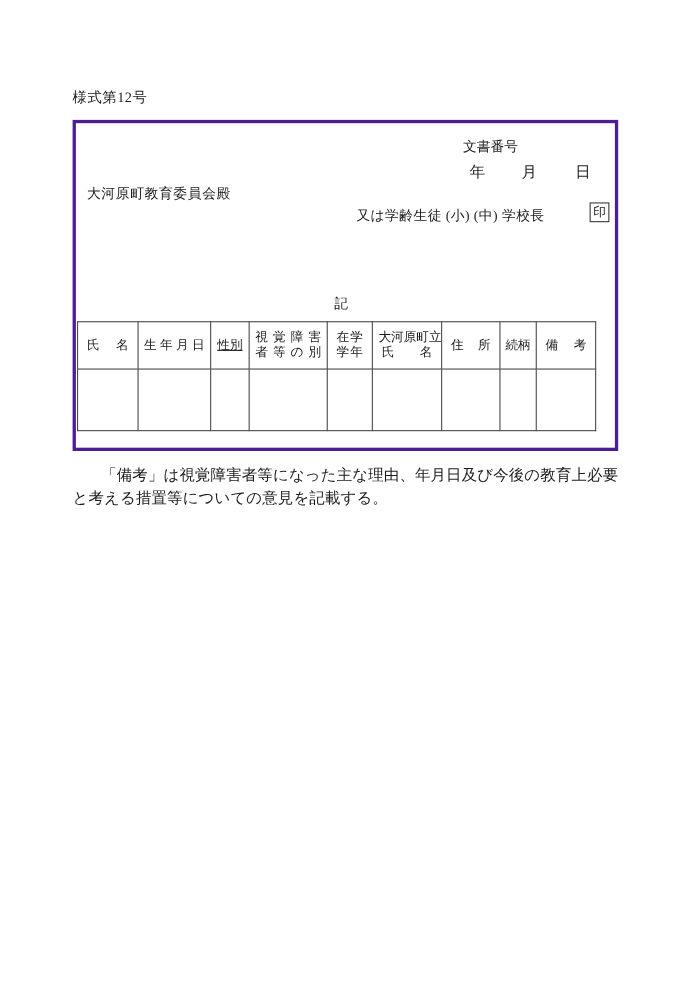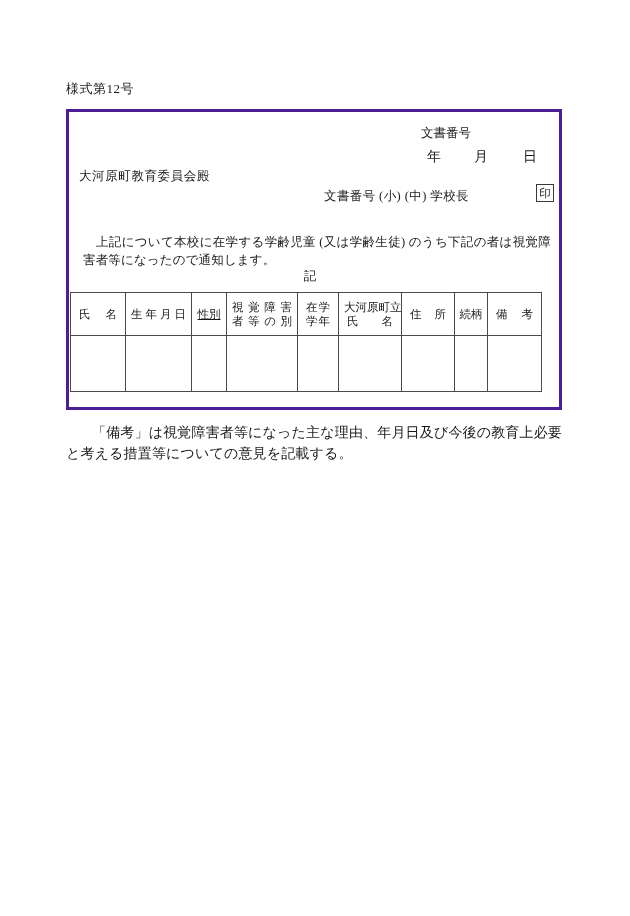--- a/index.html
+++ b/index.html
@@ -197,26 +197,25 @@
   <div class="doc-date">
     <span>年</span>
     <span class="gap-y"></span>
     <span>月</span>
     <span class="gap-m"></span>
     <span>日</span>
   </div>
 
   <div class="addressee">大河原町教育委員会殿</div>
 
-  <div class="sender">文書番号 (小) (中) 学校長</div>
+  <div class="sender">又は学齢生徒 (小) (中) 学校長</div>
 
   <div class="seal-box">印</div>
 
 
-  <div class="body-text">上記について本校に在学する学齢児童 (又は学齢生徒) のうち下記の者は視覚障害者等になったので通知します。</div>
 
   <div class="ki-mark">記</div>
 
   <table class="rec-table">
     <thead>
       <tr id="header-row">
           <th style="width: 54px;">
             <span class="th-inner">
               <span class="ln">
                 <span class="spread">氏名</span>

